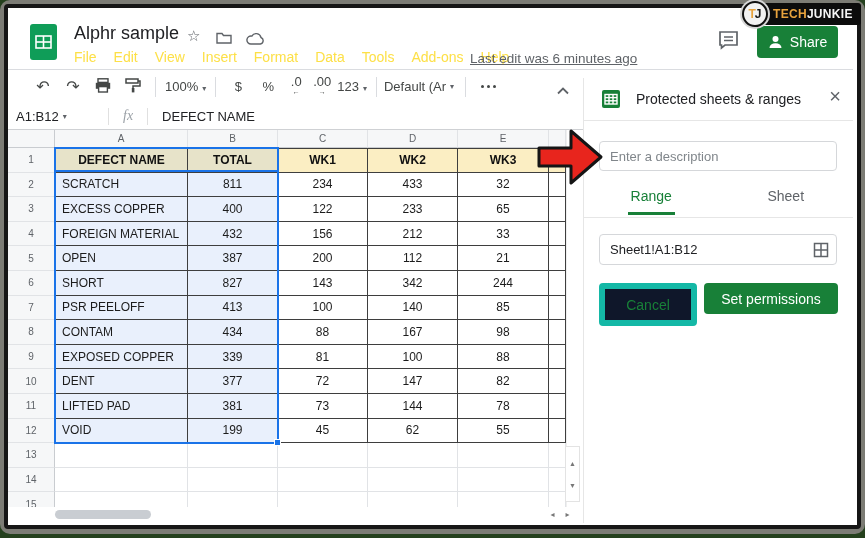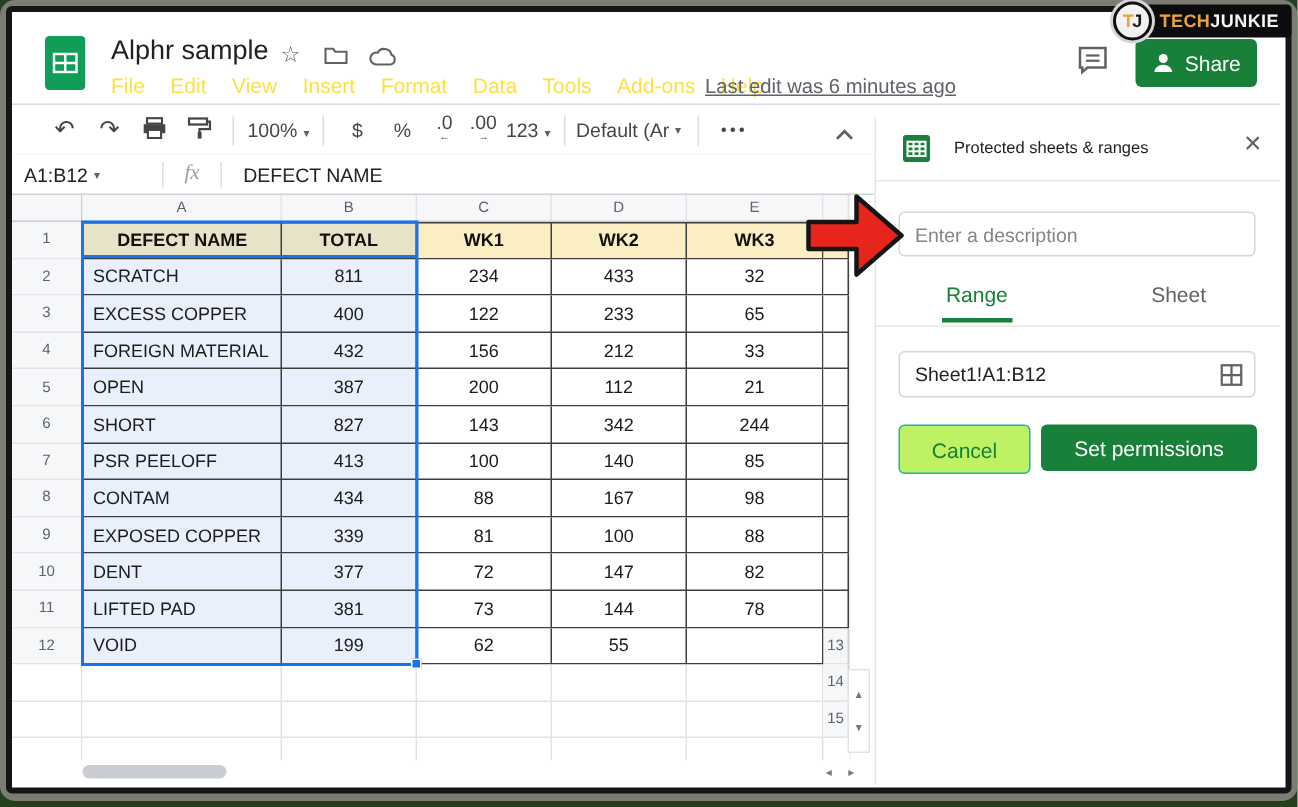--- a/index.html
+++ b/index.html
@@ -74,34 +74,34 @@
   
   .vscroll{left:566px;top:130px;width:14px;height:377px;background:#fff;border-left:1px solid #efefef;}
   .v-arrows{left:565px;top:446px;width:15px;height:56px;border:1px solid #e3e3e3;display:flex;flex-direction:column;align-items:center;justify-content:center;gap:15px;background:#fff;color:#777;font-size:7px;z-index:4;}
   .hscroll{left:8px;top:507px;width:558px;height:15px;background:#fff;z-index:4;}
   .h-thumb{left:55px;top:510px;width:96px;height:9px;border-radius:5px;background:#c9cdd2;z-index:5;}
   .h-arrows{left:540px;top:508px;width:40px;height:13px;display:flex;align-items:center;justify-content:center;gap:11px;color:#777;font-size:8px;z-index:5;}
 
   
   .panel{left:583px;top:78px;width:270px;height:445px;background:#fff;border-left:1px solid #e6e6e6;z-index:10;}
   .p-head{height:42px;display:flex;align-items:center;padding-left:17px;border-bottom:1px solid #e6e6e6;position:relative;}
-  .p-title{margin-left:15px;font-size:11px;color:#202124;}
+  .p-title{margin-left:15px;font-size:14px;color:#202124;}
   .p-close{position:absolute;right:12px;top:7px;font-size:20px;color:#5f6368;cursor:default;}
   .p-desc{display:block;margin:20px 15px 0;width:238px;height:30px;border:1px solid #d5d7da;border-radius:4px;font-size:13px;padding:0 10px;color:#202124;outline:none;font-family:inherit;box-sizing:border-box;}
   .p-desc::placeholder{color:#80868b;}
   .tabs{margin-top:14px;height:32px;display:flex;border-bottom:1px solid #e6e6e6;}
   .tab{flex:1;display:flex;align-items:flex-start;justify-content:center;font-size:14px;color:#5f6368;}
   .tab span{padding:3px 3px 8px;}
   .tab.active{color:var(--green);font-weight:500;}
   .tab.active span{border-bottom:3px solid var(--green);}
   .range-wrap{margin:16px 15px 0;position:relative;}
   .p-range{display:block;width:238px;height:31px;border:1px solid #d5d7da;border-radius:4px;font-size:13px;padding:0 44px 0 10px;color:#202124;outline:none;font-family:inherit;box-sizing:border-box;}
   .range-grid-ico{position:absolute;right:9px;top:8px;}
   .btn-row{margin:18px 15px 0;display:flex;gap:7px;}
-  .btn-cancel{width:86px;height:31px;background:#bef264;border:1px solid #14b8a6;border-radius:4px;color:var(--green);font-size:14px;font-weight:500;display:flex;align-items:center;justify-content:center;}
+  .btn-cancel{width:86px;height:31px;background:#0f172a;border:6px solid #14b8a6;border-radius:4px;color:var(--green);font-size:14px;font-weight:500;display:flex;align-items:center;justify-content:center;}
   .btn-submit{flex:1;height:31px;background:var(--green);border-radius:4px;color:#fff;font-size:14px;font-weight:500;display:flex;align-items:center;justify-content:center;}
 
   .red-arrow{left:536px;top:126px;z-index:40;}
 </style>
 </head>
 <body>
 
 <div class="stage">
   <div class="abs frame"></div>
   <div class="abs app"></div>
@@ -310,20 +310,21 @@
       <div class="gcell rh">11</div>
       <div class="gcell dcell sel name cA">LIFTED PAD</div>
       <div class="gcell dcell sel">381</div>
       <div class="gcell dcell">73</div>
       <div class="gcell dcell">144</div>
       <div class="gcell dcell">78</div>
       <div class="gcell dcell"></div>
       <div class="gcell rh">12</div>
       <div class="gcell dcell sel name cA">VOID</div>
       <div class="gcell dcell sel">199</div>
+      <div class="gcell dcell">45</div>
       <div class="gcell dcell">62</div>
       <div class="gcell dcell">55</div>
       <div class="gcell dcell"></div>
       <div class="gcell rh">13</div>
       <div class="gcell ecell"></div>
       <div class="gcell ecell"></div>
       <div class="gcell ecell"></div>
       <div class="gcell ecell"></div>
       <div class="gcell ecell"></div>
       <div class="gcell ecell"></div>

